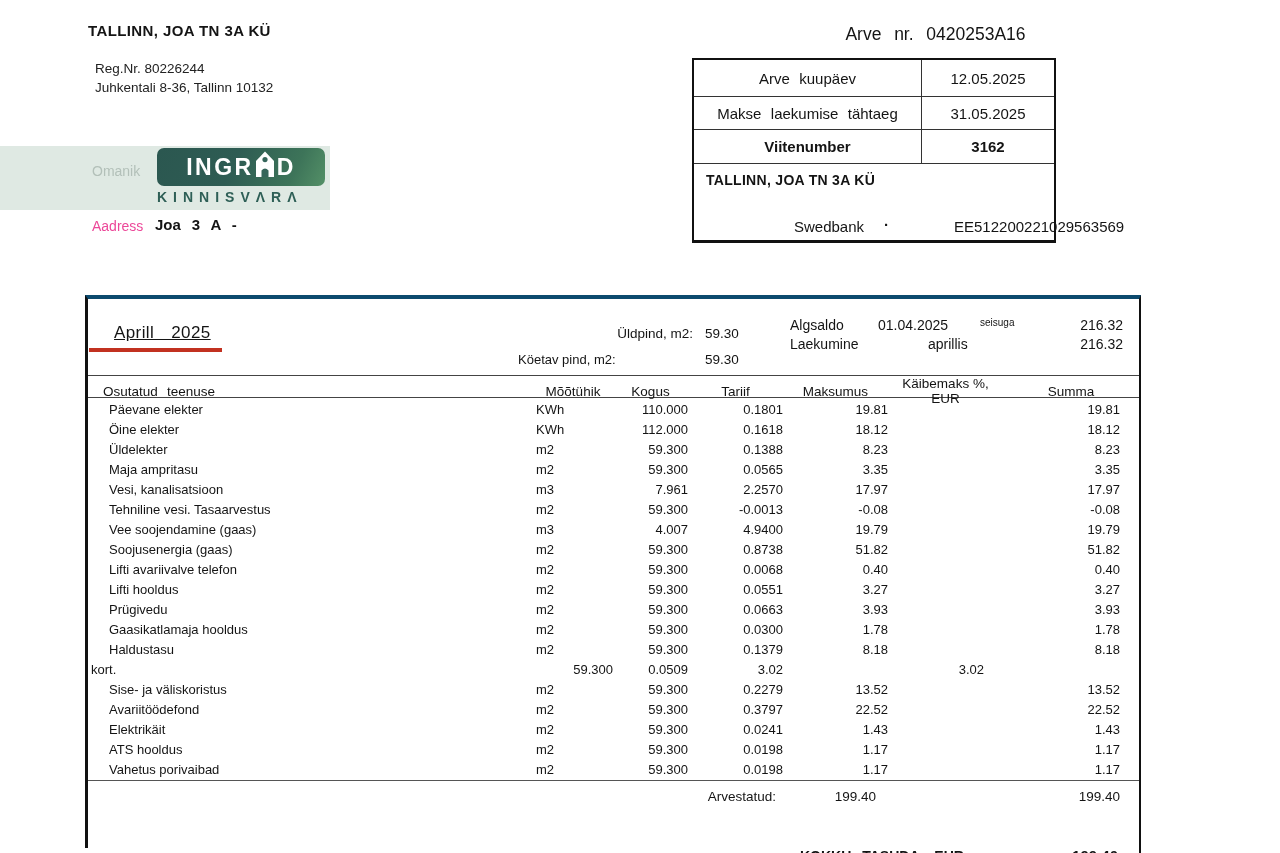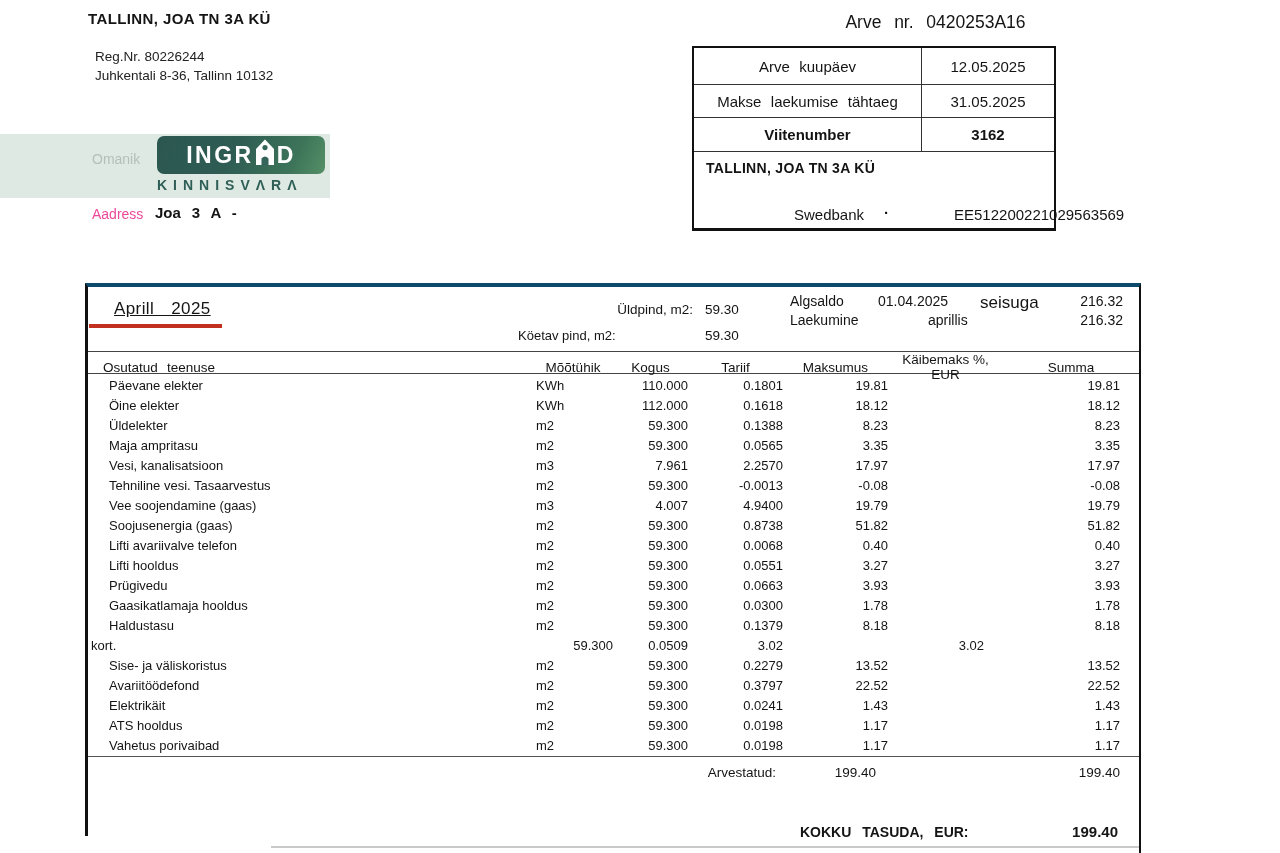--- a/index.html
+++ b/index.html
@@ -1,20 +1,20 @@
 <!DOCTYPE html>
 <html><head>
 <meta charset="utf-8">
 <style>
   html,body{margin:0;padding:0;}
   body{
     width:1280px;height:853px;position:relative;background:#ffffff;
     font-family:"Liberation Sans",sans-serif;color:#141414;overflow:hidden;
   }
-  .abs{position:absolute;}
+  .abs{position:absolute;margin-top:12px;}
 
   
   .sender-name{left:88px;top:10px;font-size:15px;font-weight:bold;letter-spacing:.4px;}
   .sender-reg{left:95px;top:49px;font-size:13.5px;color:#222;}
   .sender-street{left:95px;top:68px;font-size:13.5px;color:#222;}
 
   
   .owner-band{left:0;top:134px;width:330px;height:64px;background:#dfe9e3;}
   .owner-label{left:92px;top:151px;font-size:14px;color:#b3c0b9;}
   .logo-box{
@@ -51,21 +51,21 @@
   .period{left:26px;top:12px;font-size:17px;text-decoration:underline;word-spacing:.7em;letter-spacing:.4px;}
   .red-bar{left:1px;top:37px;width:133px;height:4px;background:#c23120;}
 
   .area-label1{left:430px;top:15px;width:175px;text-align:right;font-size:13.5px;}
   .area-val1{left:617px;top:15px;font-size:13.5px;}
   .area-label2{left:430px;top:41px;width:175px;text-align:left;font-size:13px;}
   .area-val2{left:617px;top:41px;font-size:13.5px;}
 
   .bal-l1a{left:702px;top:6px;font-size:14px;}
   .bal-l1b{left:790px;top:6px;font-size:14px;}
-  .bal-l1c{left:892px;top:6px;font-size:17px;}
+  .bal-l1c{left:892px;top:6px;font-size:10px;}
   .bal-l1v{left:950px;top:6px;width:85px;text-align:right;font-size:14px;}
   .bal-l2a{left:702px;top:25px;font-size:14px;}
   .bal-l2b{left:840px;top:25px;font-size:14px;}
   .bal-l2v{left:950px;top:25px;width:85px;text-align:right;font-size:14px;}
 
   .tgrid{display:grid;grid-template-columns:445px 80px 75px 95px 105px 115px 1fr;align-items:center;}
   .thead{left:0;top:64px;width:100%;height:23px;border-top:1.5px solid #444;border-bottom:1.5px solid #444;box-sizing:border-box;font-size:13.5px;}
   .thead .h-service{padding-left:15px;word-spacing:.4em;}
   .thead .h-c{text-align:center;}
   .rows{left:0;top:88px;width:100%;}

